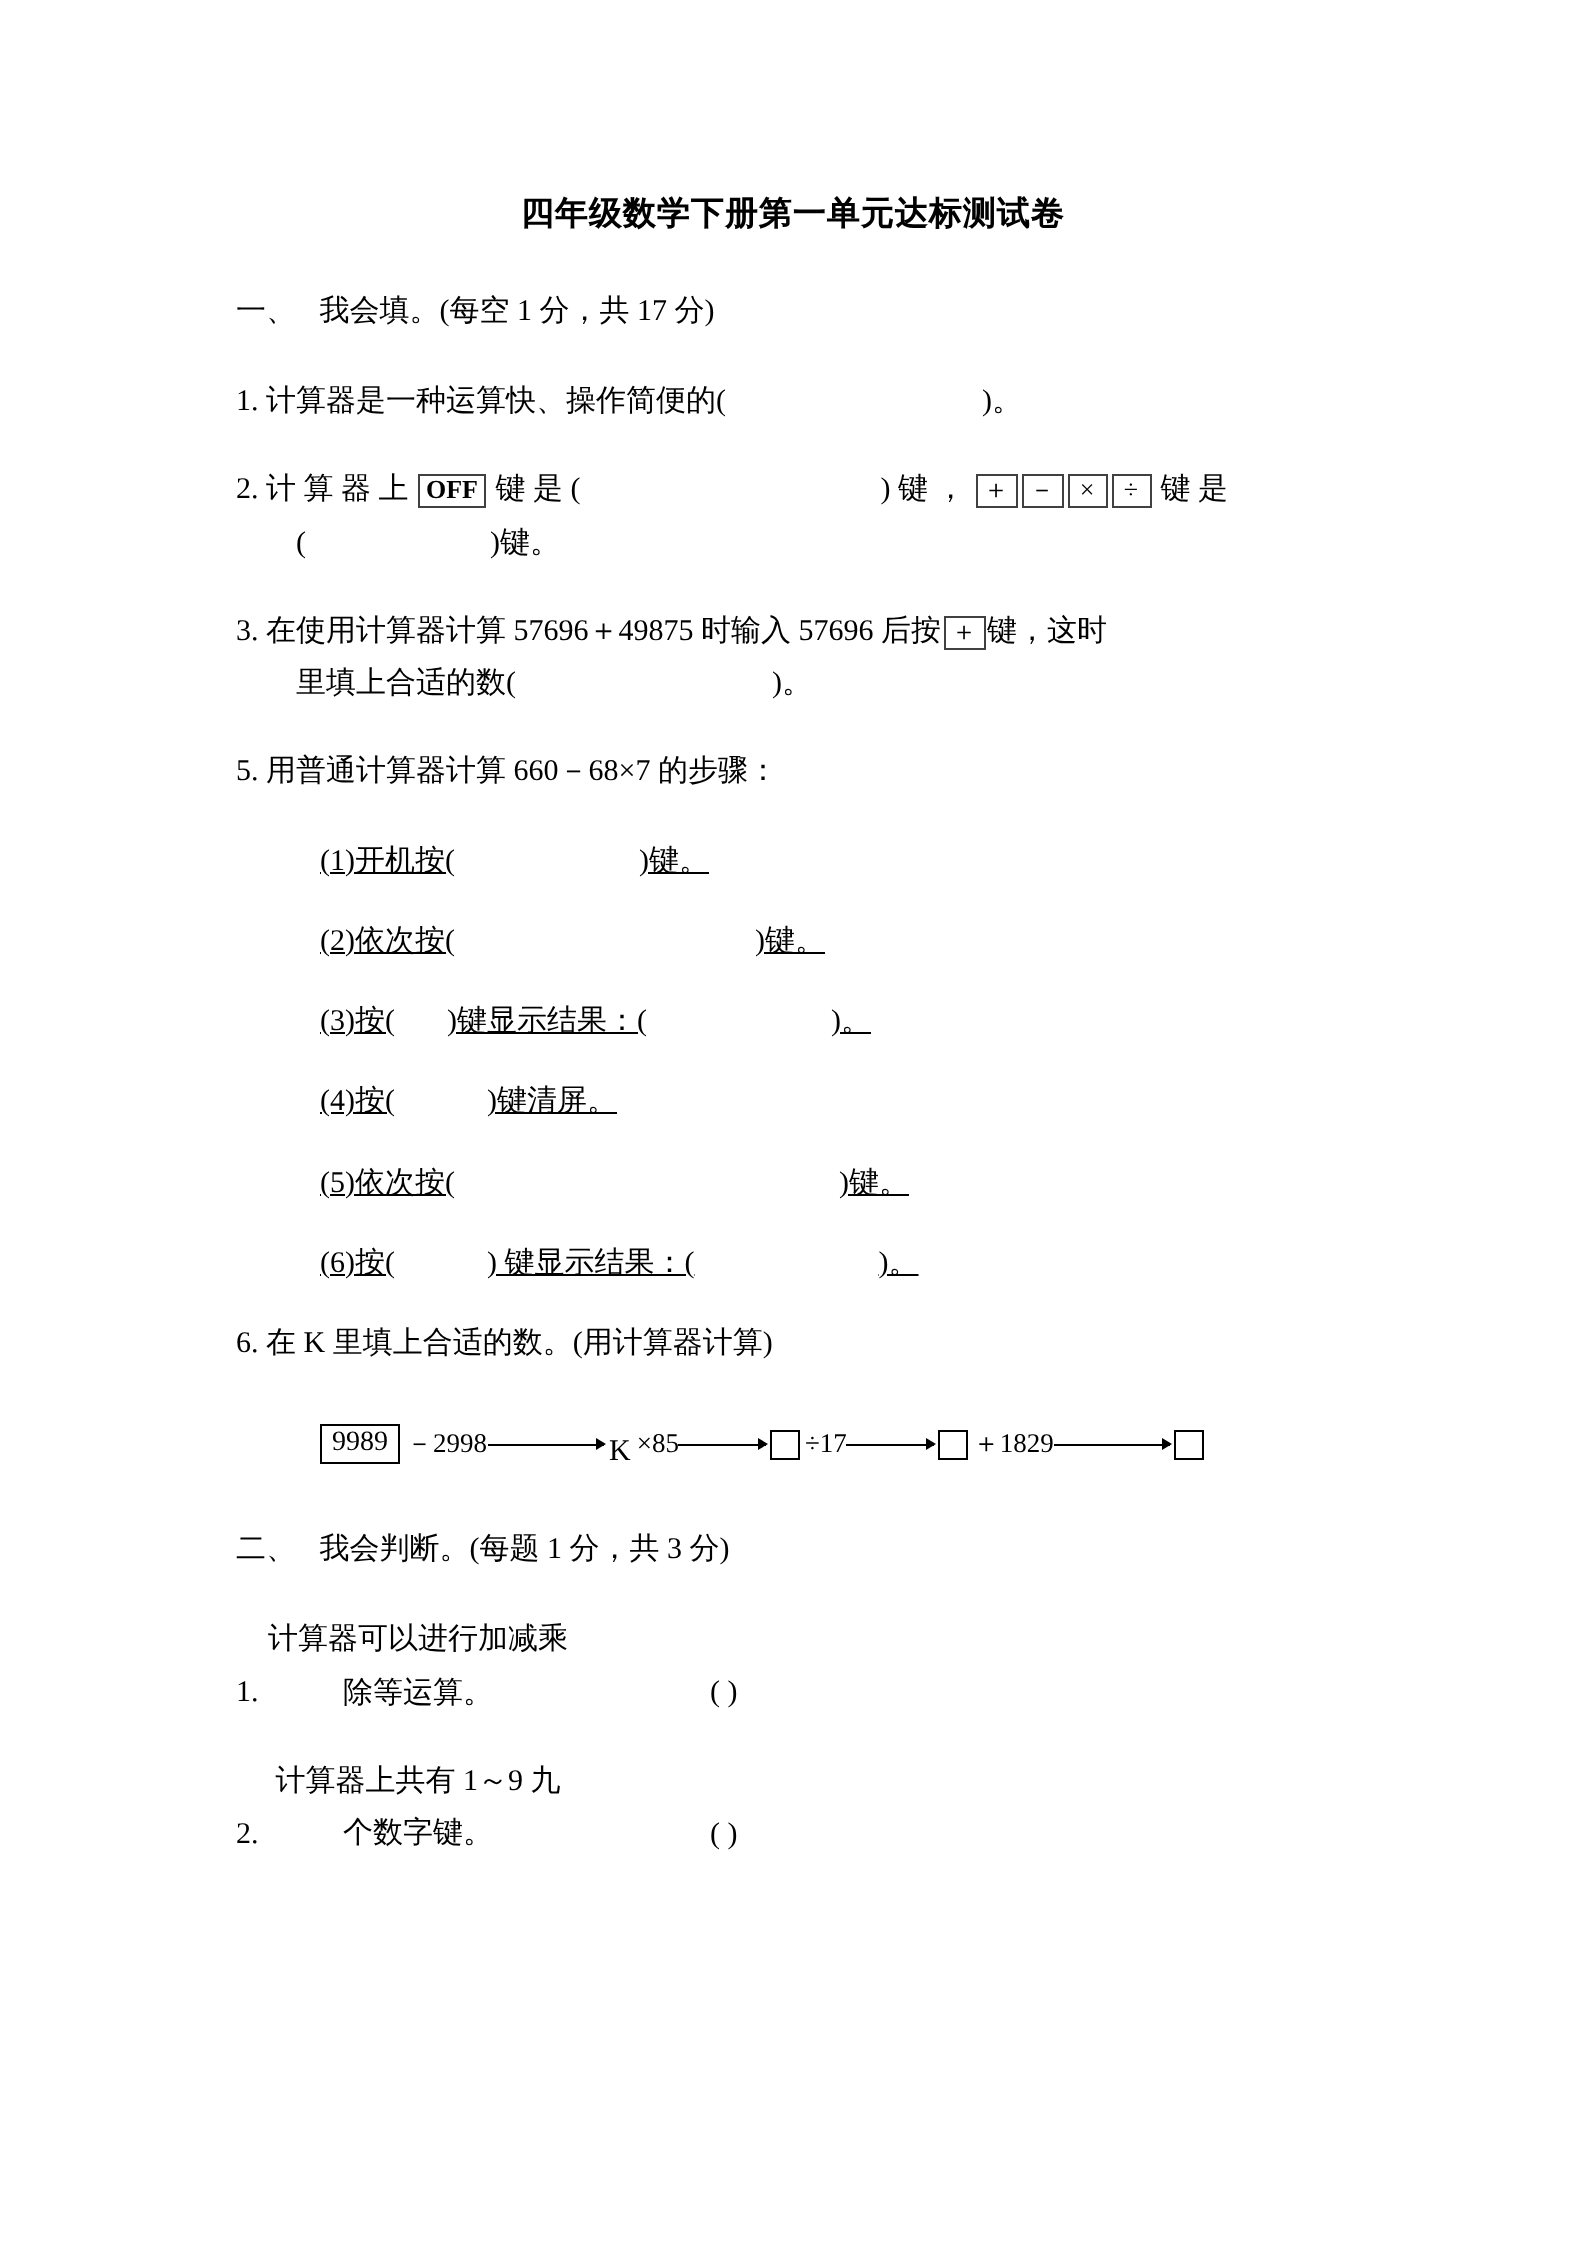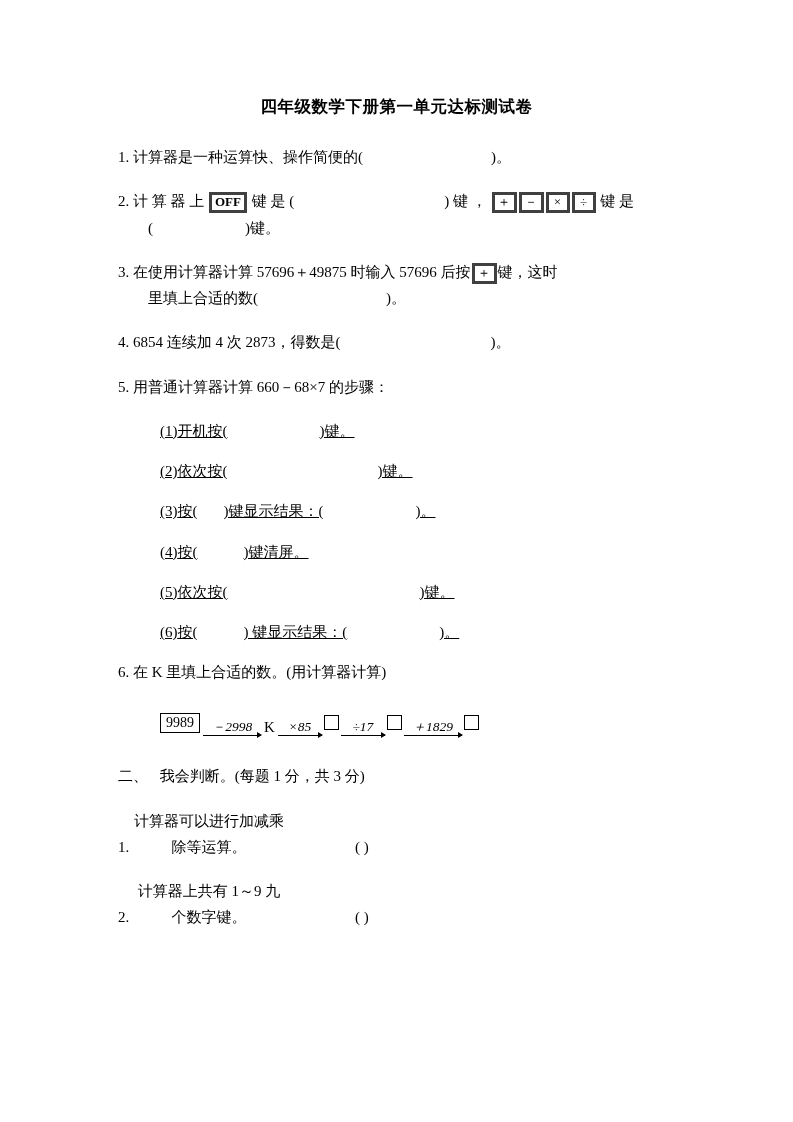--- a/index.html
+++ b/index.html
@@ -48,21 +48,21 @@
   .sub {
     font-size: 15px;
     line-height: 1.75;
     margin: 0 0 14px 0;
     margin-left: 42px;
     text-decoration: underline;
   }
   
   .keybox {
     display: inline-block;
-    border: 3px solid #404040;
+    border: 1px solid #404040;
     padding: 0px 3px;
     line-height: 1.15;
     font-size: 13.5px;
     vertical-align: middle;
     margin: 0 1px;
     min-width: 12px;
     text-align: center;
     font-family: "Liberation Serif", "DejaVu Serif", serif;
   }
   .keybox.sym {
@@ -91,27 +91,26 @@
     line-height: 1;
   }
   .flow .startbox {
     border: 1px solid #000;
     padding: 2px 5px;
     font-size: 14px;
     margin-right: 2px;
   }
   .arrow {
     display: inline-flex;
-    flex-direction: column;
+    flex-direction: row;
     align-items: center;
     justify-content: flex-end;
     margin: 0 1px;
     position: relative;
     height: 26px;
-    font-style: italic;
   }
   .arrow .lab {
     font-size: 13.5px;
     line-height: 1;
     margin-bottom: 1px;
     white-space: nowrap;
   }
   .arrow .line {
     position: relative;
     height: 1px;
@@ -150,20 +149,24 @@
     text-align: center;
   }
 </style>
 </head>
 <body>
 
 <div class="page">
 
   <div class="title">四年级数学下册第一单元达标测试卷</div>
 
+  <div class="section-head">
+    <span>一、</span>
+    <span style="display:inline-block;width:8px"></span><span>我会填。</span><span>(每空 1 分，共 17 分)</span>
+  </div>
 
   <div class="q">
     <span>1.</span>
     <span>计算器是一种运算快、操作简便的(</span><span class="blank-lg"></span><span>)。</span>
   </div>
 
   <div class="q">
     <span>2.</span>
     <span>计 算 器 上</span>
     <span class="keybox off">OFF</span>
@@ -176,24 +179,20 @@
   </div>
 
   <div class="q">
     <span>3.</span>
     <span>在使用计算器计算 57696＋49875 时输入 57696 后按</span><span class="keybox sym">＋</span><span>键，这时</span>
     <span class="indent">
       <span>里填上合适的数(</span><span class="blank-lg"></span><span>)。</span>
     </span>
   </div>
 
-  <div class="q">
-    <span>4.</span>
-    <span>6854 连续加 4 次 2873，得数是(</span><span class="blank-xl"></span><span>)。</span>
-  </div>
 
   <div class="q">
     <span>5.</span>
     <span>用普通计算器计算 660－68×7 的步骤：</span>
   </div>
 
   <div class="sub">
     <span>(1)</span><span>开机按(</span><span class="blank-md"></span><span>)键。</span>
   </div>
   <div class="sub">

